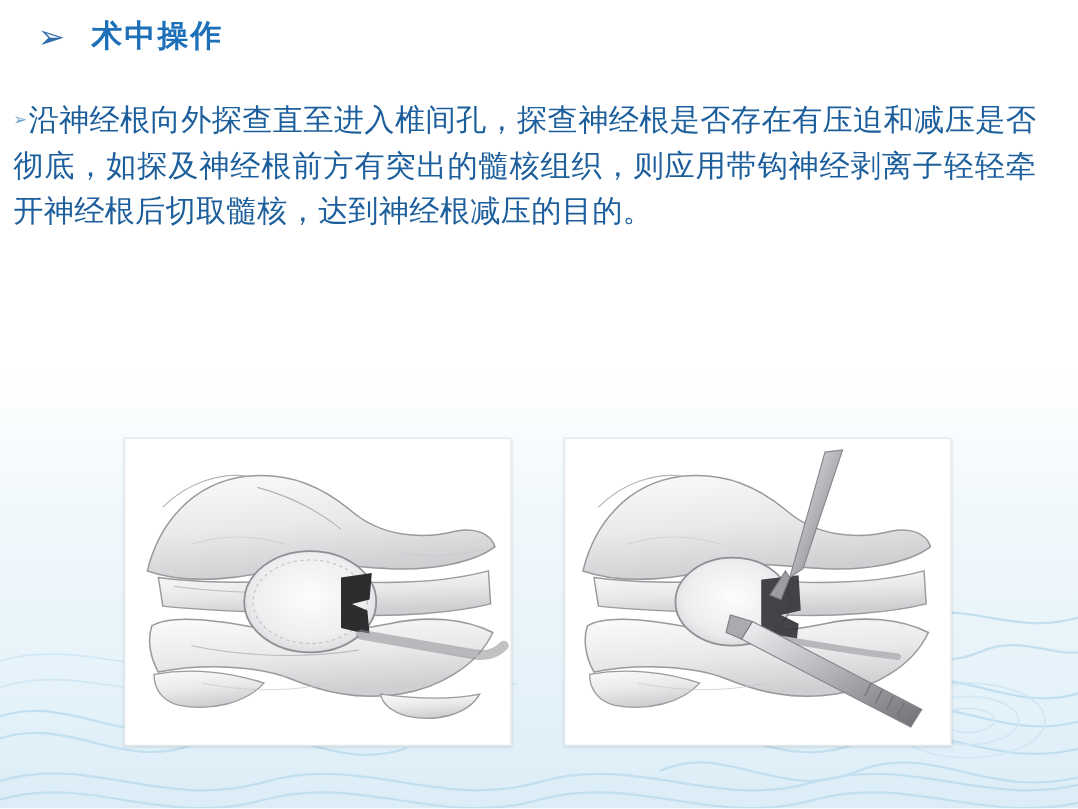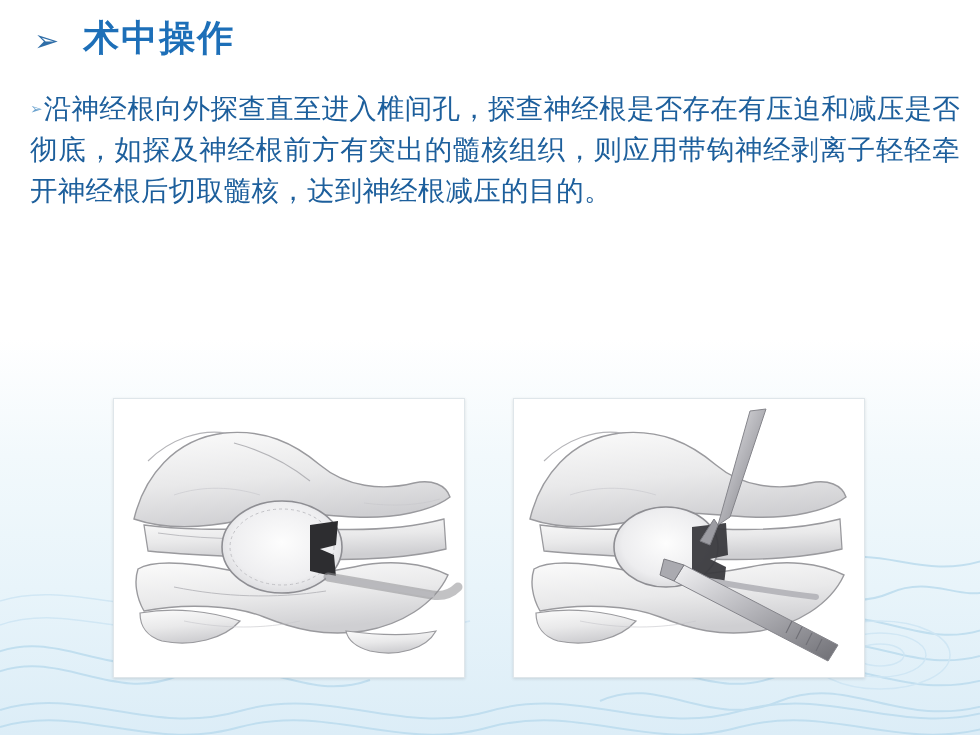--- a/index.html
+++ b/index.html
@@ -38,28 +38,28 @@
     gap: 24px;
   }
   .bullet-arrow {
     color: #2f6ea8;
     font-size: 30px;
     line-height: 1;
     transform: translateY(2px);
   }
   .slide-title {
     color: #1d6fb8;
-    font-size: 36px;
+    font-size: 28px;
     font-weight: bold;
     letter-spacing: 2px;
     white-space: nowrap;
   }
   .body-block {
     position: absolute;
-    left: 30px;
+    left: 12px;
     top: 88px;
     width: 930px;
   }
   .para {
     position: relative;
     color: #1d5f9c;
     font-size: 27.5px;
     line-height: 41px;
     text-align: justify;
     margin: 0 0 6px 0;

